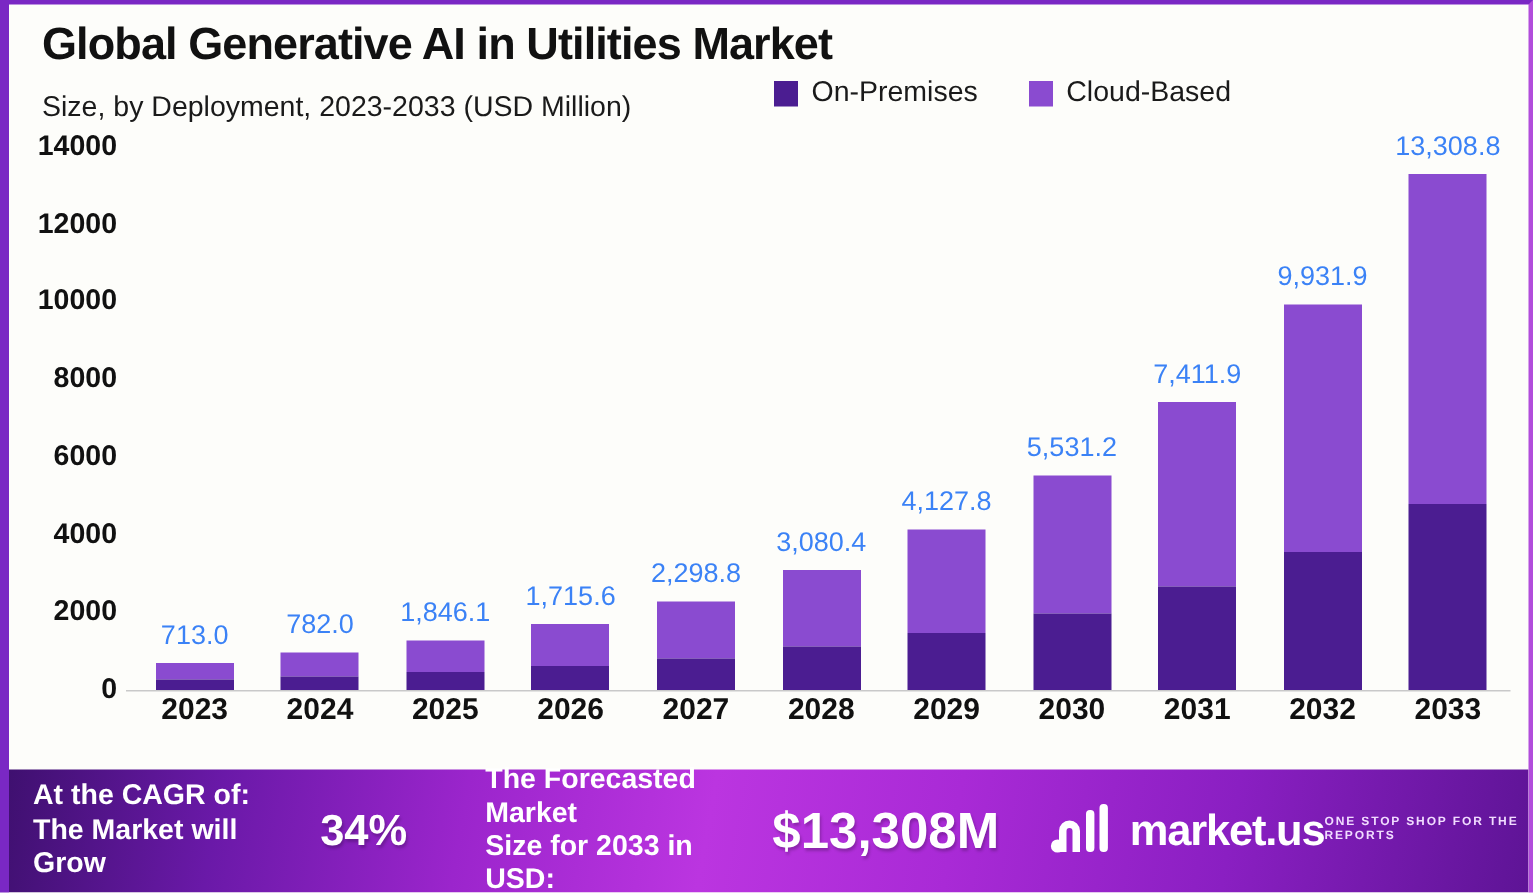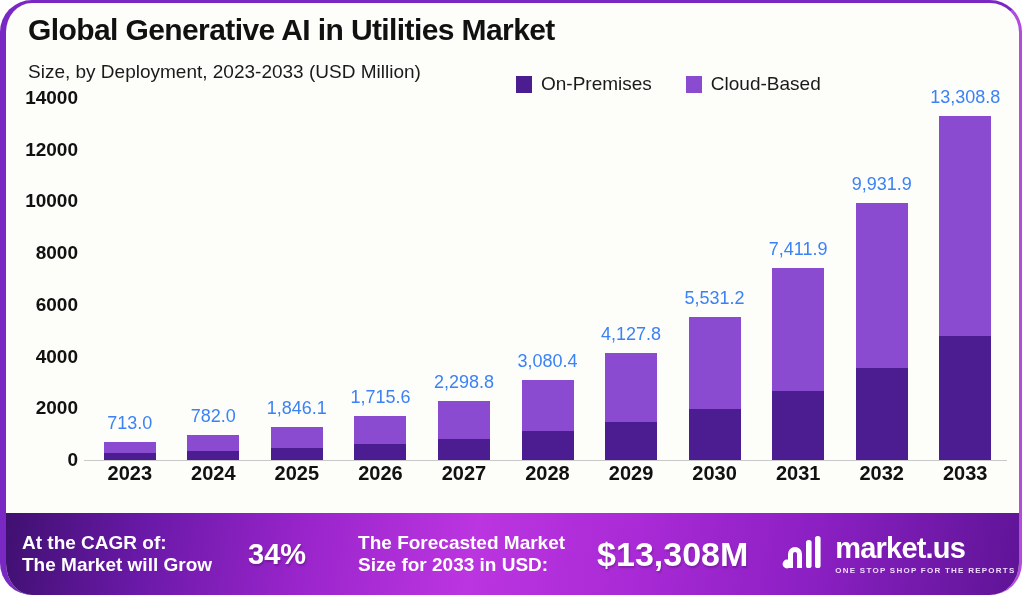--- a/index.html
+++ b/index.html
@@ -11,36 +11,35 @@
   }
   #page {
     position: relative;
     width: 1022px;
     height: 595px;
     background: #fdfdfa;
     border-left: 6px solid #7a28c4;
     border-top: 3px solid #7a28c4;
     border-right: 3px solid #b14ddb;
     overflow: hidden;
-    border-radius: 32px;
   }
 
   
   #header { position: absolute; left: 0; top: 0; width: 1013px; height: 90px; }
   #chart-title {
     position: absolute; left: 22px; top: 10px;
     font-size: 30px; font-weight: bold; letter-spacing: -0.6px;
     color: #111111; white-space: nowrap;
   }
   #chart-subtitle {
     position: absolute; left: 22px; top: 58px;
     font-size: 19px; color: #1a1a1a; white-space: nowrap;
   }
   #legend {
-    position: absolute; left: 510px; top: 70px;
+    position: absolute; left: 510px; top: 48px;
     display: flex; align-items: center; gap: 34px;
   }
   .legend-item { display: flex; align-items: center; gap: 9px; }
   .legend-swatch { width: 16px; height: 17px; display: inline-block; }
   .legend-label { font-size: 19px; color: #1a1a1a; white-space: nowrap; }
 
   
   #plot-area { position: absolute; left: 0; top: 95px; width: 1013px; height: 415px; }
   #y-axis {
     position: absolute; left: 0; top: 0; width: 78px; height: 362px;
@@ -94,21 +93,21 @@
     margin-left: 36px; text-shadow: 1px 2px 2px rgba(0,0,0,0.22);
   }
   #forecast-block { display: flex; align-items: center; margin-left: 52px; }
   #forecast-text { color: #ffffff; font-size: 19px; font-weight: bold; line-height: 1.18; }
   #forecast-value {
     color: #ffffff; font-size: 34px; font-weight: bold;
     margin-left: 32px; text-shadow: 1px 2px 2px rgba(0,0,0,0.22);
   }
   #logo-block { display: flex; align-items: center; margin-left: 34px; }
   #logo-mark { flex: 0 0 auto; margin-right: 9px; }
-  #logo-words { display: flex; flex-direction: column; }
+  #logo-words { display: flex; flex-direction: row; }
   #logo-name {
     color: #ffffff; font-size: 29px; font-weight: bold;
     letter-spacing: -0.8px; line-height: 1;
   }
   #logo-tagline {
     color: #f1dcff; font-size: 8px; font-weight: bold;
     letter-spacing: 1.25px; margin-top: 3px;
   }
 </style>
 </head>

